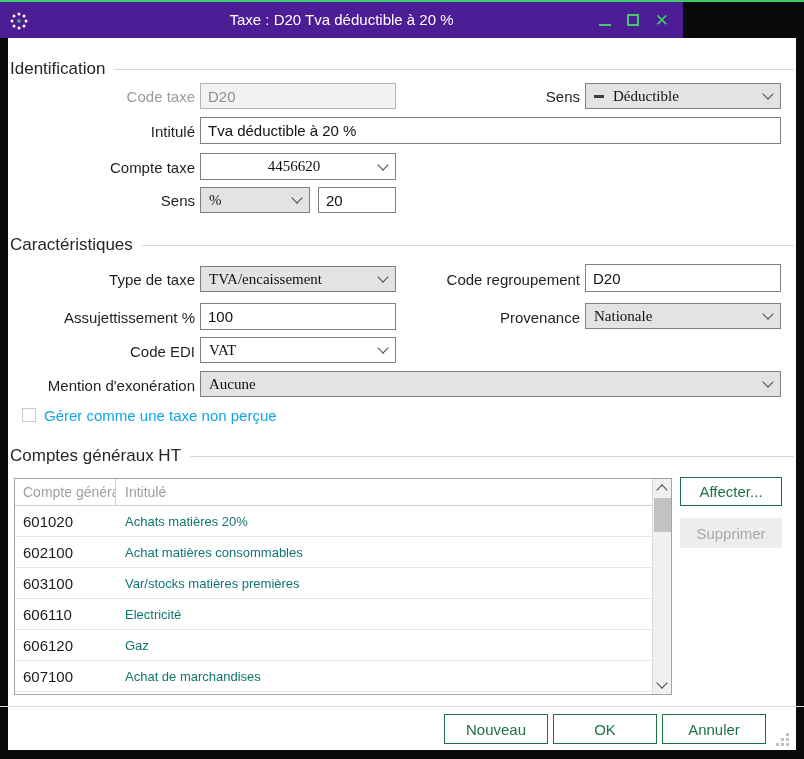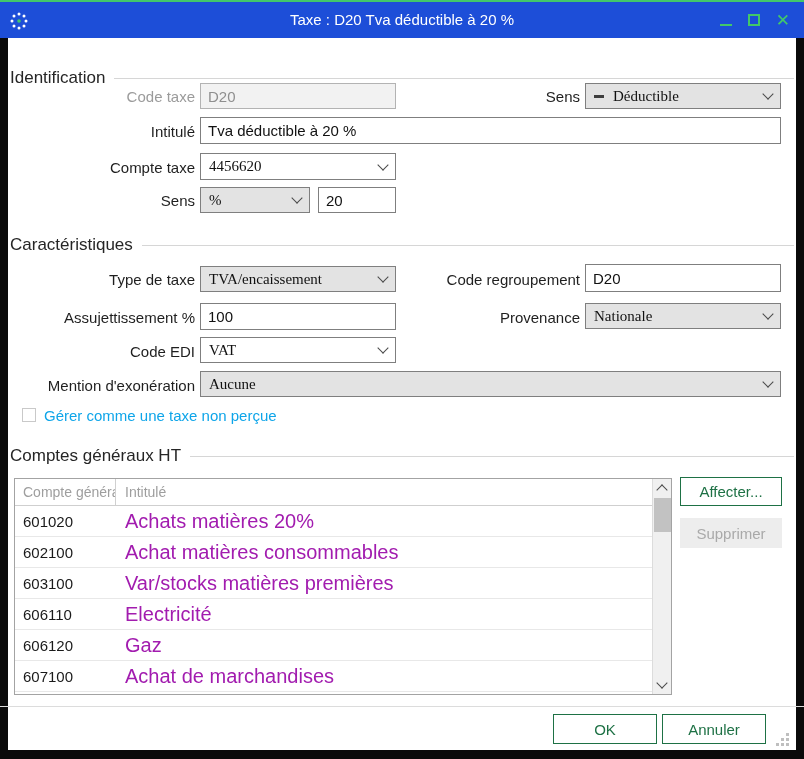--- a/index.html
+++ b/index.html
@@ -2,21 +2,21 @@
 <html><head>
 <meta charset="utf-8">
 <style>
   * { margin:0; padding:0; box-sizing:border-box; }
   html,body { width:804px; height:759px; }
   body { font-family:"Liberation Sans", sans-serif; }
 
   .window { position:relative; width:804px; height:759px; background:#0a0a0a; overflow:hidden; }
   .accent-line { position:absolute; top:0; left:0; width:804px; height:2px; background:#42c76a; }
 
-  .titlebar { position:absolute; top:2px; left:0; width:804px; height:36px; background:#1d4ed8; }
+  .titlebar { position:absolute; top:2px; left:0; width:683px; height:36px; background:#4c1d95; }
   .titlebar .title { position:absolute; top:9px; left:0; width:100%; text-align:center; color:#fff; font-size:15px; }
   .spinner { position:absolute; left:9px; top:9px; width:20px; height:20px; }
   .win-controls { position:absolute; right:14px; top:0; height:36px; display:flex; align-items:center; gap:16px; }
   .btn-min { width:12px; height:2px; background:#42c76a; margin-top:10px; }
   .btn-max { width:12px; height:12px; border:2px solid #42c76a; }
   .btn-close { color:#42c76a; font-size:17px; line-height:17px; }
 
   .content { position:absolute; left:8px; top:38px; width:788px; height:712px; background:#fff; }
 
   .abs { position:absolute; }
@@ -42,21 +42,21 @@
 
   .checkbox { width:14px; height:14px; border:1px solid #c9c9c9; background:#fff; }
 
   .gtable { border:1px solid #a3a3a3; background:#fff; }
   .gt-header { display:flex; height:27px; border-bottom:1px solid #cfcfcf; margin-right:19px; }
   .gt-header .h1 { width:101px; border-right:1px solid #d0d0d0; color:#9e9e9e; font-size:14px;
                    display:flex; align-items:center; padding-left:8px; white-space:nowrap; overflow:hidden; }
   .gt-header .h2 { flex:1; color:#9e9e9e; font-size:14px; display:flex; align-items:center; padding-left:9px; }
   .gt-row { display:flex; height:31px; border-bottom:1px solid #e8e8e8; margin-right:19px; }
   .gt-row .c1 { width:101px; font-size:15px; color:#1a1a1a; display:flex; align-items:center; padding-left:8px; }
-  .gt-row .c2 { flex:1; font-size:20px; color:#a21caf; display:flex; align-items:center; padding-left:9px; }
+  .gt-row .c2 { flex:1; font-size:13px; color:#0f766e; display:flex; align-items:center; padding-left:9px; }
   .vscroll { position:absolute; top:0; right:0; width:19px; height:100%; background:#f0f0f0; border-left:1px solid #dcdcdc; }
   .vscroll .arrow { position:absolute; left:5px; width:8px; height:8px; border-right:1.5px solid #4a4a4a; border-bottom:1.5px solid #4a4a4a; }
   .vscroll .up { top:7px; transform:rotate(-135deg); }
   .vscroll .dn { bottom:7px; transform:rotate(45deg); }
   .vscroll .thumb { position:absolute; left:1px; top:19px; width:17px; height:34px; background:#c2c2c2; }
 
   .gbtn { display:flex; align-items:center; justify-content:center; background:#fff;
           border:1px solid #1e7145; color:#1e7145; font-size:15px; }
   .gbtn.disabled { background:#ededed; border:1px solid #ededed; color:#a9a9a9; }
 
@@ -86,21 +86,21 @@
     <div class="title">Taxe : D20 Tva déductible à 20 %</div>
     <div class="win-controls">
       <div class="btn-min"></div>
       <div class="btn-max"></div>
       <div class="btn-close">✕</div>
     </div>
   </div>
 
   <div class="content"></div>
 
-  <div class="abs section-head" style="left:10px; top:68px; width:784px;">
+  <div class="abs section-head" style="left:10px; top:59px; width:784px;">
     <span class="txt">Identification</span>
     <span class="rule"></span>
   </div>
 
   <div class="abs label dim" style="left:20px; top:88px; width:175px;">Code taxe</div>
   <div class="abs" style="left:200px; top:83px; width:196px; height:26px;">
     <input class="fld disabled" disabled="" value="D20" style="">
   </div>
 
   <div class="abs label" style="left:430px; top:88px; width:150px;">Sens</div>
@@ -109,21 +109,21 @@
     <span class="val">Déductible</span>
     <span class="chev down"></span>
   </div>
 
   <div class="abs label" style="left:20px; top:123px; width:175px;">Intitulé</div>
   <div class="abs" style="left:200px; top:117px; width:581px; height:27px;">
     <input class="fld" value="Tva déductible à 20 %" style="">
   </div>
 
   <div class="abs label" style="left:20px; top:159px; width:175px;">Compte taxe</div>
-  <div class="abs select white" style="left:200px; top:153px; width:196px; height:27px;">
+  <div class="abs select white" style="left:200px; top:153px; width:196px; height:27px;text-align:center;">
     <span class="val">4456620</span>
     <span class="chev down"></span>
   </div>
 
   <div class="abs label" style="left:20px; top:192px; width:175px;">Sens</div>
   <div class="abs select" style="left:200px; top:187px; width:110px; height:26px;">
     <span class="val">%</span>
     <span class="chev down"></span>
   </div>
   <div class="abs" style="left:318px; top:187px; width:78px; height:26px;">
@@ -211,20 +211,21 @@
       <span class="thumb"></span>
       <span class="arrow dn"></span>
     </div>
   </div>
 
   <div class="abs gbtn" style="left:680px; top:477px; width:102px; height:29px;">Affecter...</div>
   <div class="abs gbtn disabled" style="left:680px; top:518px; width:102px; height:30px;">Supprimer</div>
 
   <div class="abs sep" style="left:0; top:706px; width:804px; height:1px;"></div>
 
+  <div class="abs gbtn" style="left:444px; top:714px; width:104px; height:30px;">Nouveau</div>
   <div class="abs gbtn" style="left:553px; top:714px; width:104px; height:30px;">OK</div>
   <div class="abs gbtn" style="left:662px; top:714px; width:104px; height:30px;">Annuler</div>
 
   <div class="grip" style="left:775px; top:733px; width:14px; height:14px;">
     <i style="left:11px; top:0;"></i>
     <i style="left:11px; top:5px;"></i>
       <i style="left:6px; top:5px;"></i>
     <i style="left:11px; top:10px;"></i>
       <i style="left:6px; top:10px;"></i>
       <i style="left:1px; top:10px;"></i>

